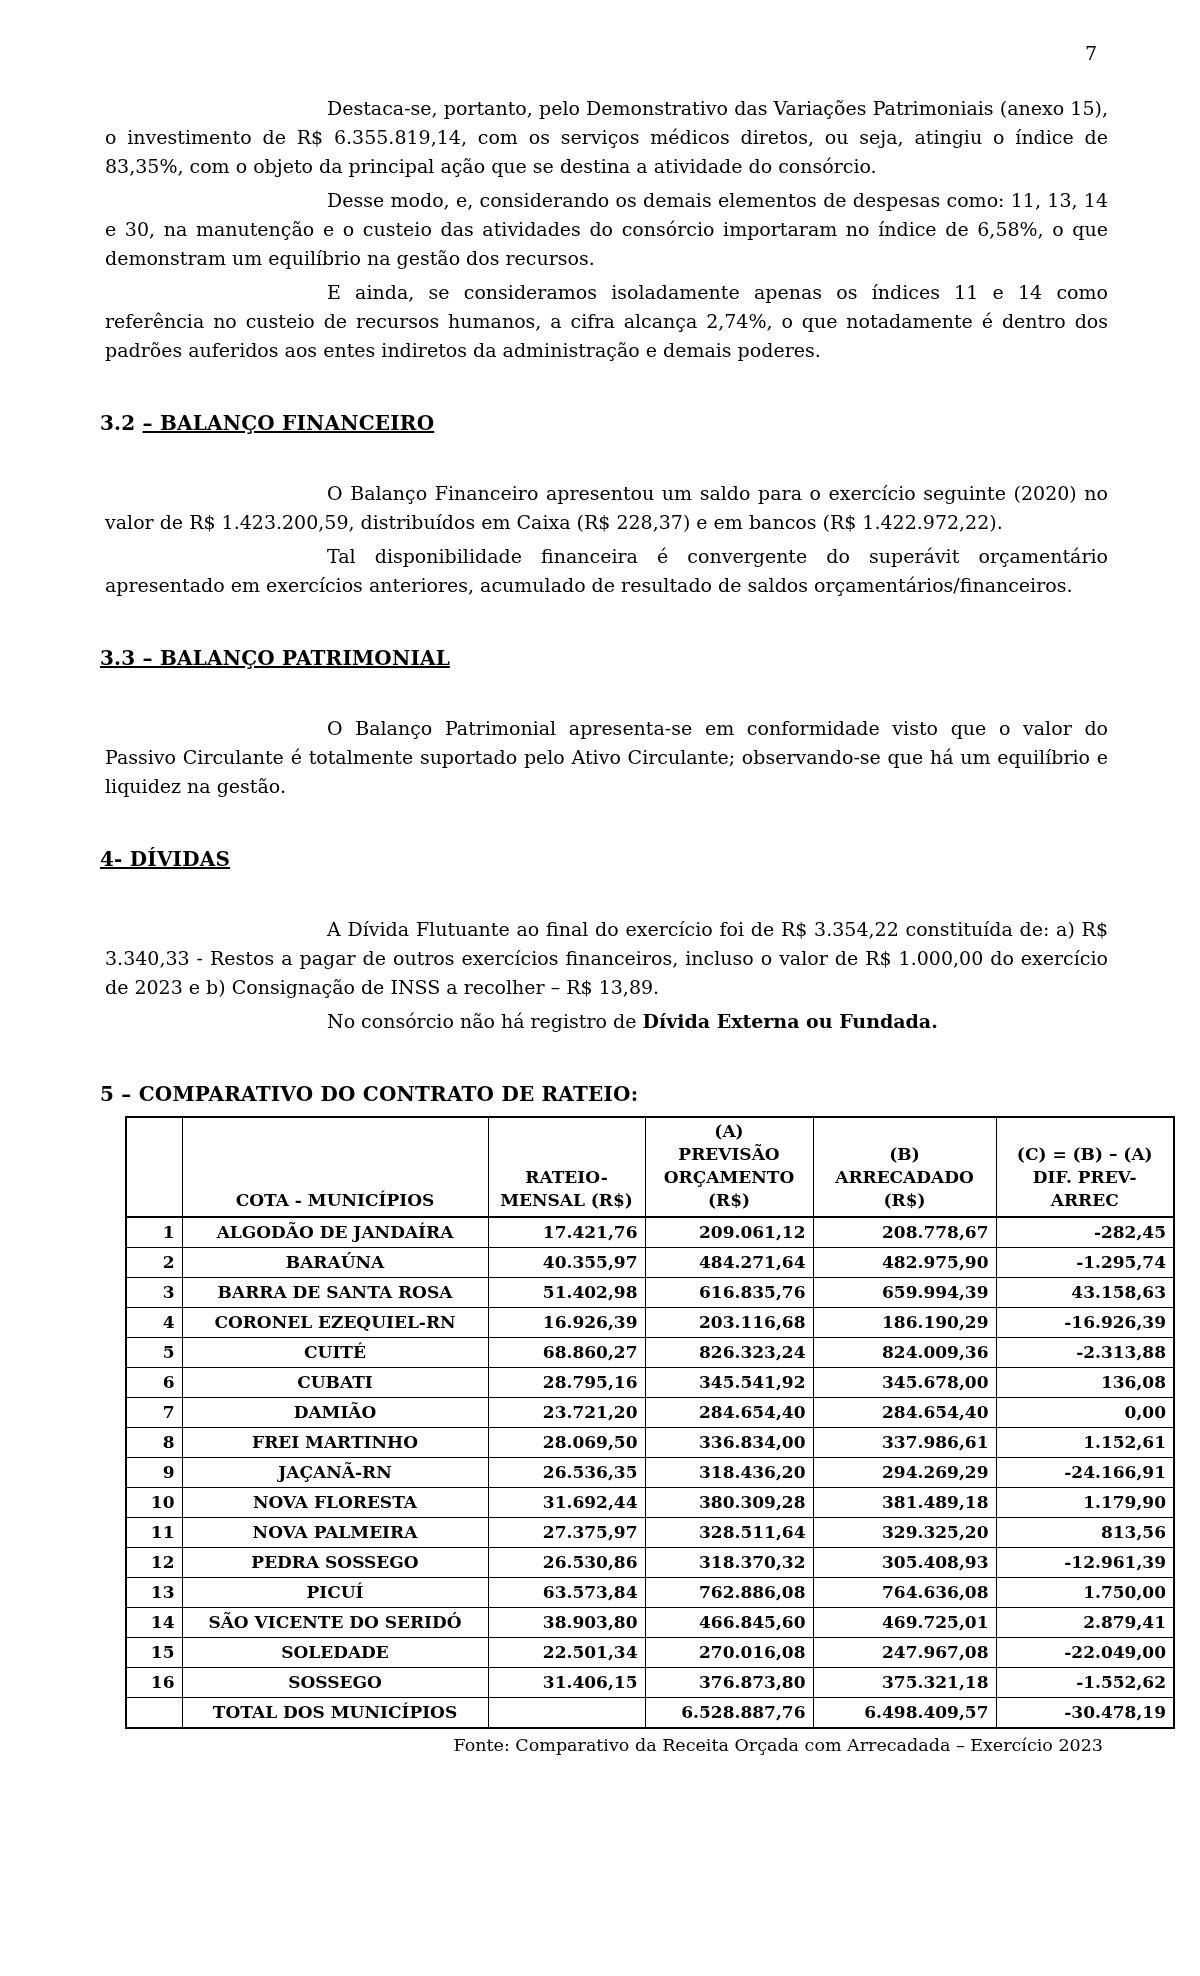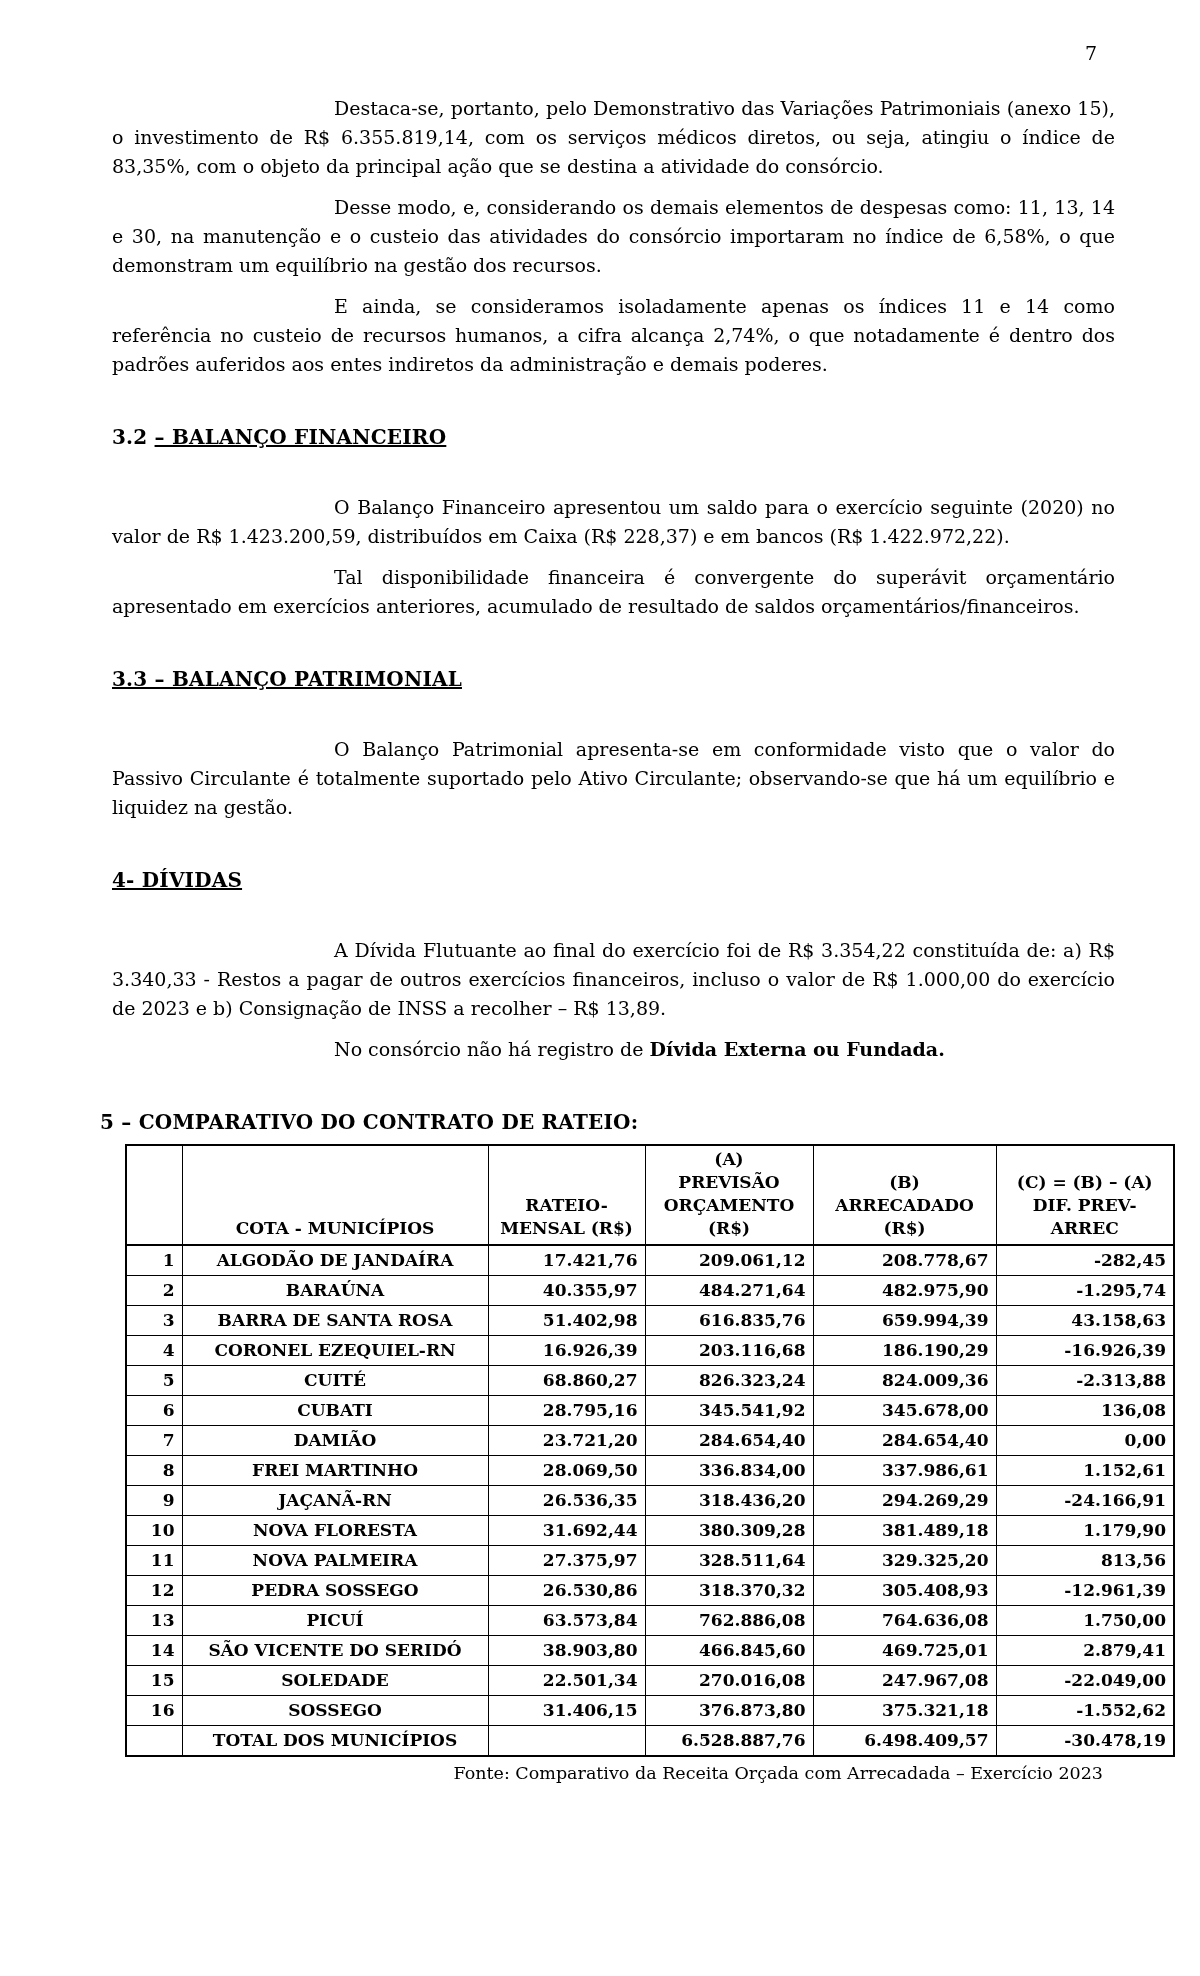--- a/index.html
+++ b/index.html
@@ -11,28 +11,28 @@
     box-sizing:border-box;
     padding:40px 97px 0 100px;
     overflow:hidden;
   }
   .pageno {
     text-align:right;
     font-size:19px; line-height:26px;
     margin:0 6px 28px 0;
   }
   .para {
-    margin:12px;
+    margin:5px;
     width:1003px;
     font-size:19px; line-height:29px;
     text-align:justify;
     text-indent:222px;
   }
   .heading {
-    margin:46px 0 44px 12px;
+    margin:46px 0 44px 0;
     font-size:20px; font-weight:bold;
     letter-spacing:0.2px;
   }
   .heading .u { text-decoration:underline; }
   .heading.h5 { margin:46px 0 10px 0; }
   table.rateio {
     border-collapse:collapse;
     margin-left:25px;
     width:1048px;
     table-layout:fixed;

